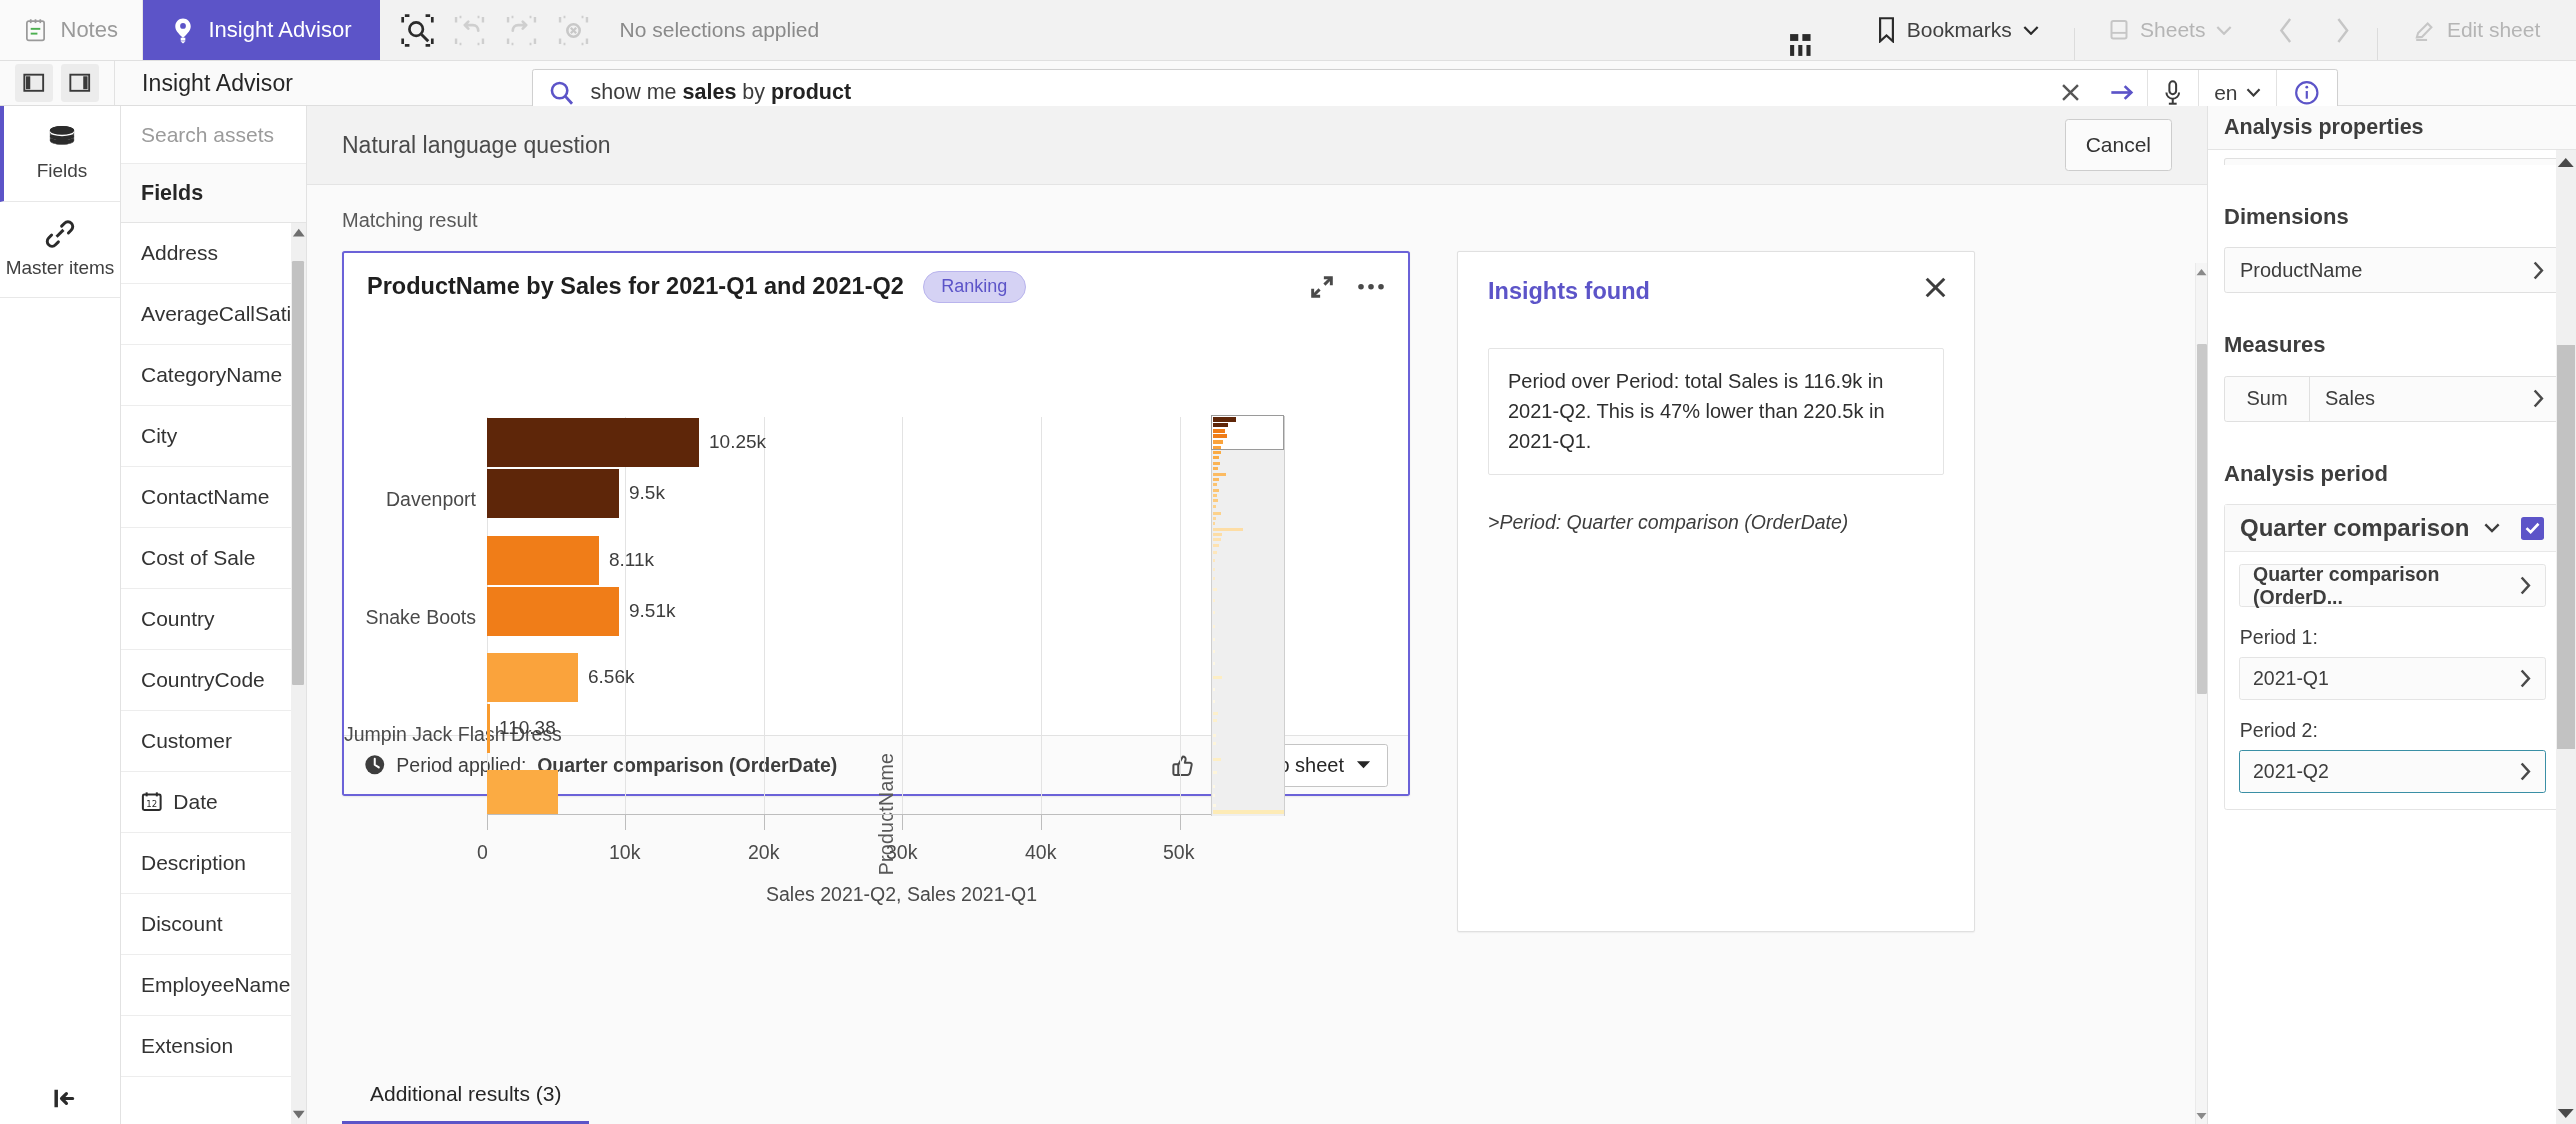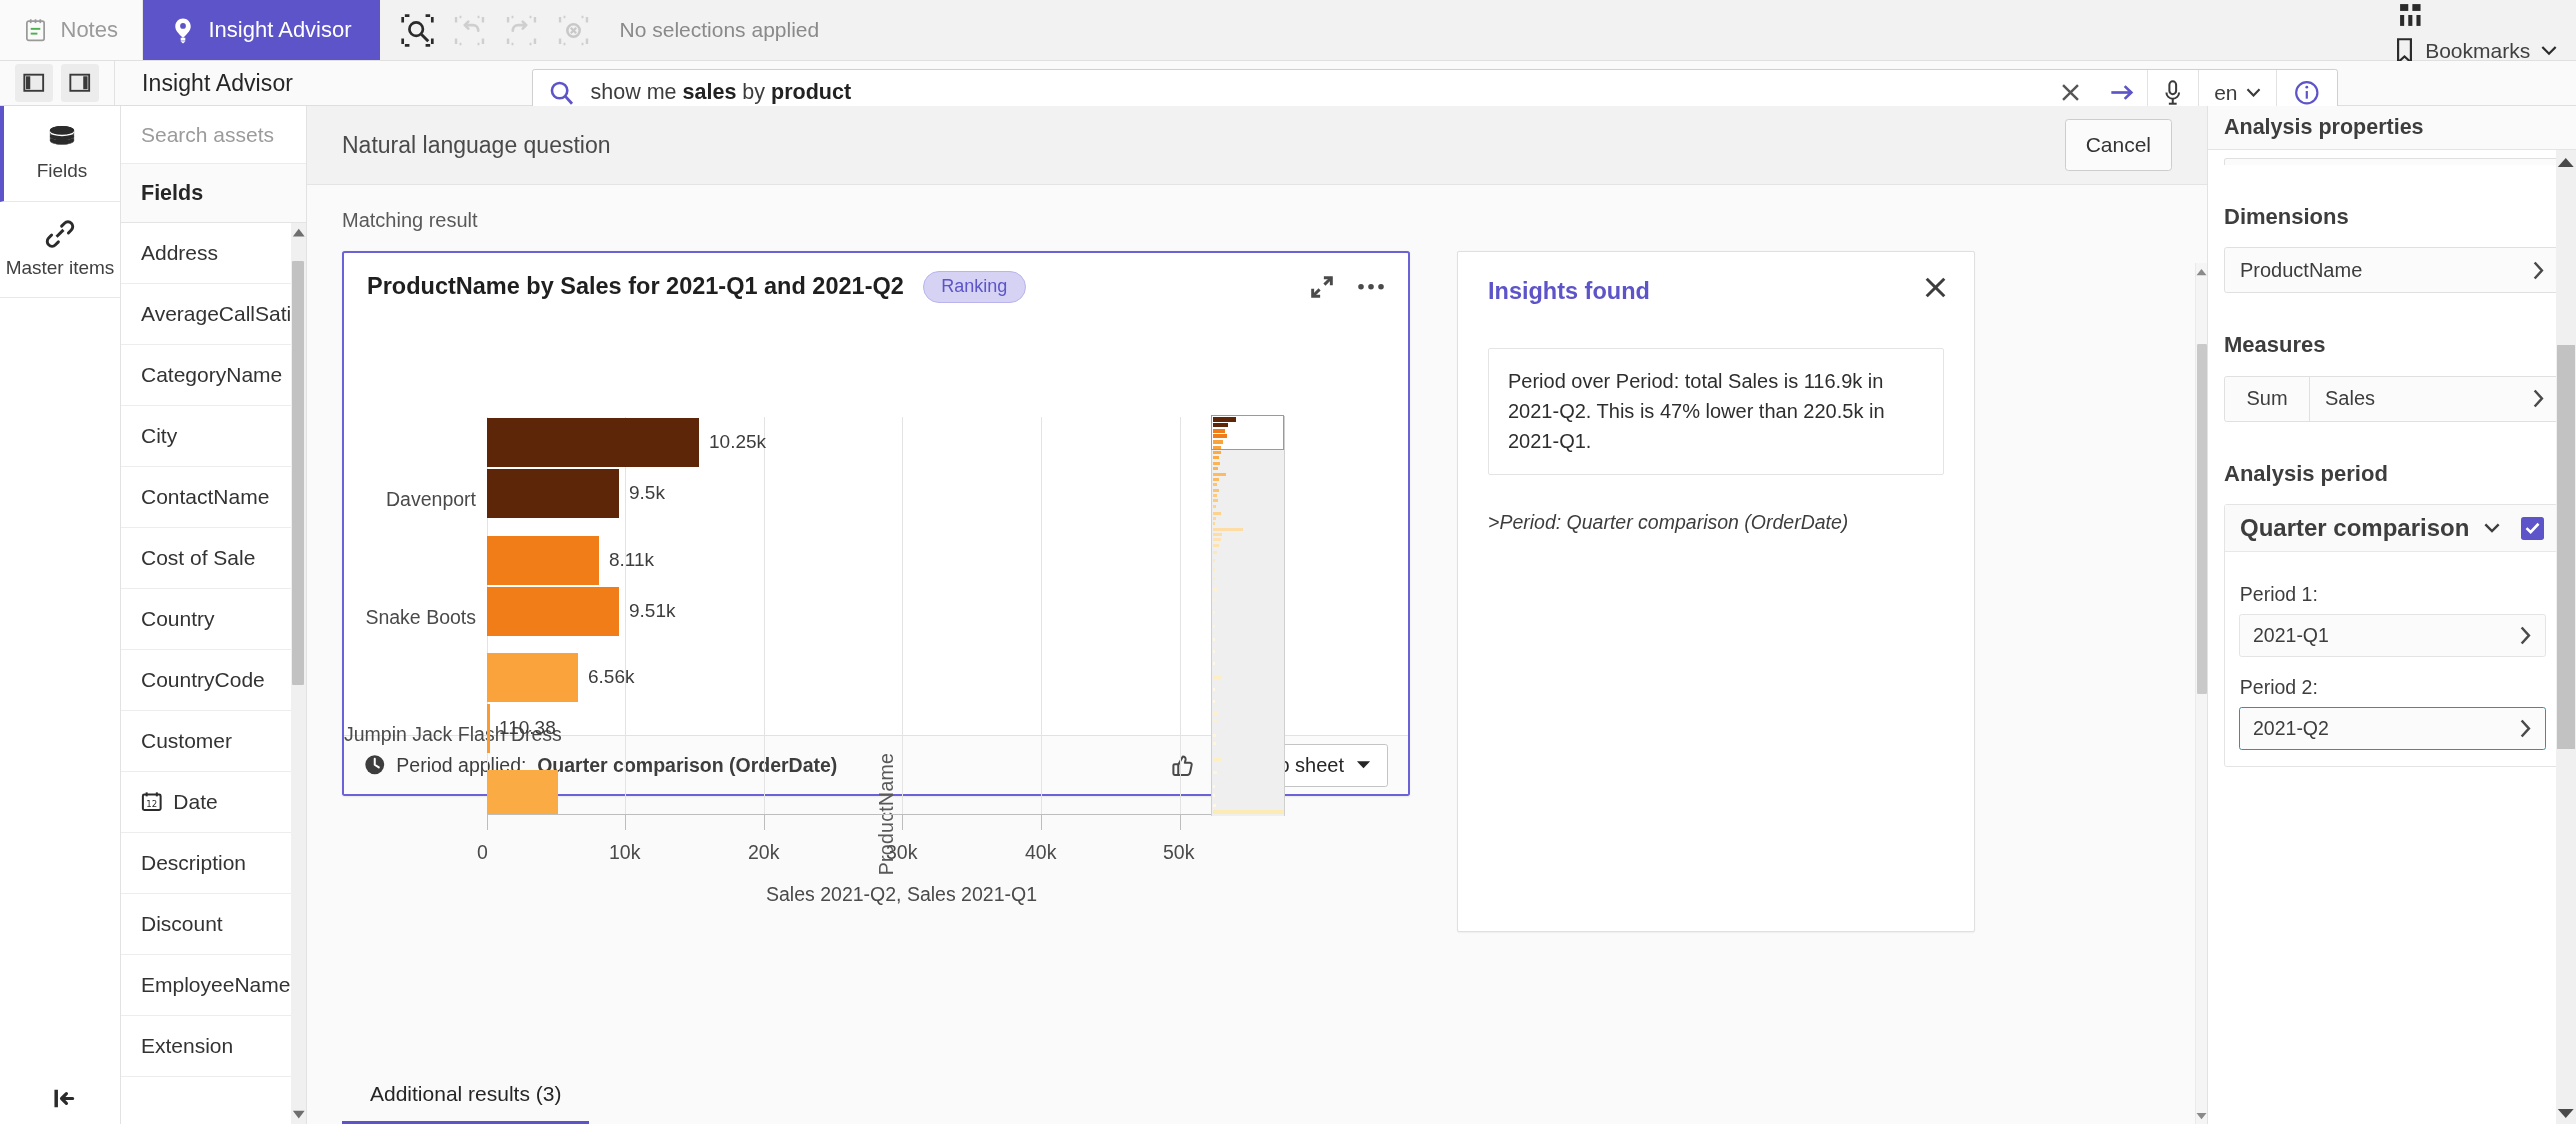--- a/index.html
+++ b/index.html
@@ -29,21 +29,21 @@
   }
   .tb-tools {
     display: flex; align-items: center; gap: 17px; padding: 0 20px;
     background: #f2f2f2; flex: 1;
   }
   .tb-icon-box {
     width: 35px; height: 35px; display: flex; align-items: center; justify-content: center;
     position: relative;
   }
   .sel-text { font-size: 21px; color: #8a8a8a; margin-left: 12px; }
-  .tb-right { display: flex; align-items: flex-start; gap: 8px; background:#f2f2f2; height:100%;flex-direction:column; }
+  .tb-right { display: flex; align-items: flex-end; gap: 16px; background:#f2f2f2; height:100%; }
   .tb-right-seg {
     display: flex; align-items: center; gap: 10.8px; padding: 0 19px; height: 100%;
     font-size: 21px; color: #404040;
   }
   .tb-right-seg.muted { color: #b5b5b5; }
   .vdiv { width:0.7px; height:32px; background:#dcdcdc; }
   .tb-grid-seg { padding: 0 25.6px 0 20px; display:flex; align-items:center; }
 
   
   .subheader {
@@ -767,20 +767,28 @@
                   <path d="M1 1 6 6 11 1" fill="none" stroke="#3d3d3d" stroke-width="1.8"></path>
                 </svg>
             </span>
             <span class="chk">
               <svg width="15" height="12" viewBox="0 0 11 9">
                   <path d="M1 4.6 4.1 7.6 10 1.3" fill="none" stroke="#ffffff" stroke-width="2"></path>
                 </svg>
             </span>
           </div>
           <div class="period-body">
+            <div class="sub-pill">
+              <span style="font-weight:700">Quarter comparison (OrderD...</span>
+              <span style="margin-left:auto">
+                <svg width="12" height="19" viewBox="0 0 9 14">
+                    <path d="M2 1 7.4 7 2 13" fill="none" stroke="#4a4a4a" stroke-width="1.9"></path>
+                  </svg>
+              </span>
+            </div>
 
             <div class="plabel">Period 1:</div>
             <div class="sub-pill">
               <span>2021-Q1</span>
               <span style="margin-left:auto">
                 <svg width="12" height="19" viewBox="0 0 9 14">
                     <path d="M2 1 7.4 7 2 13" fill="none" stroke="#4a4a4a" stroke-width="1.9"></path>
                   </svg>
               </span>
             </div>

